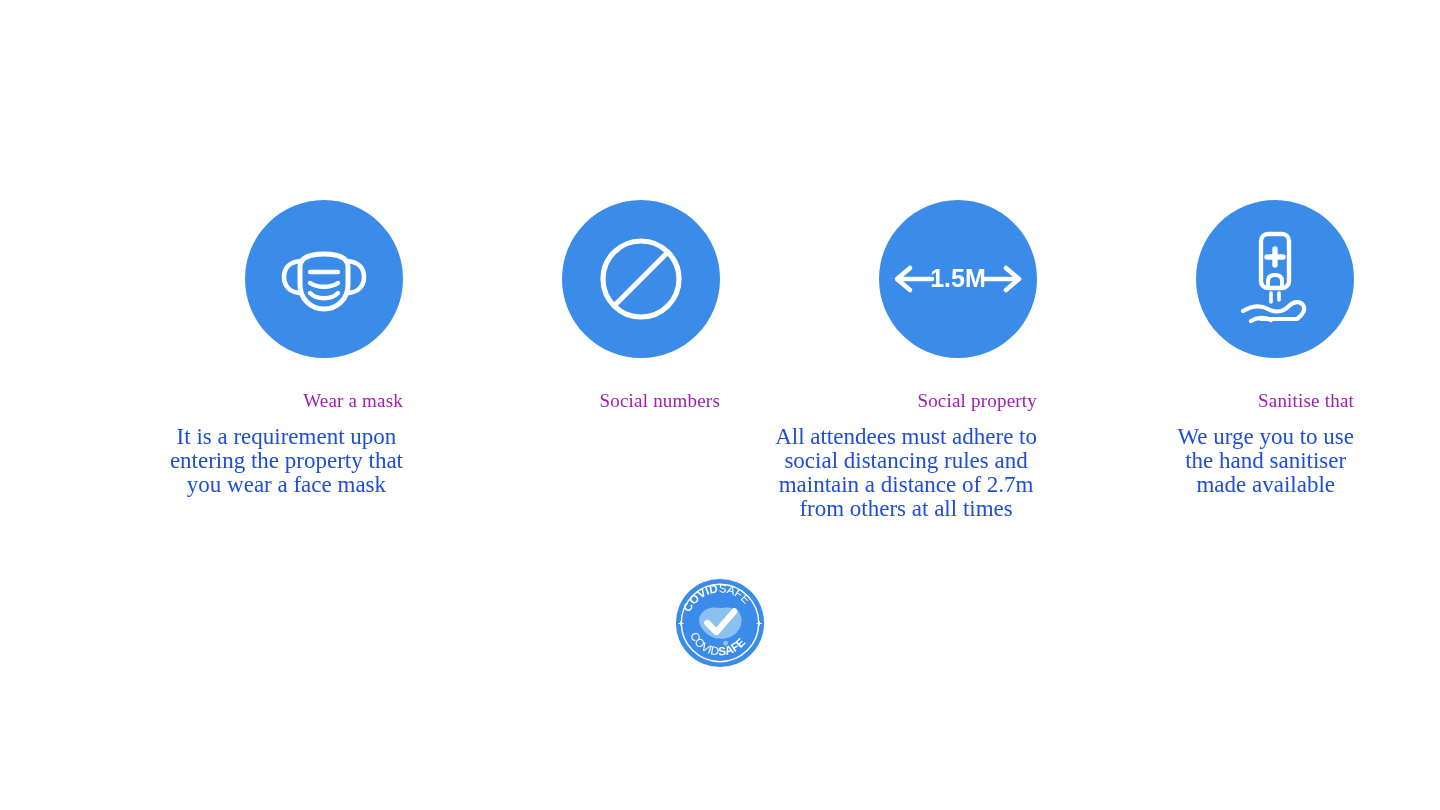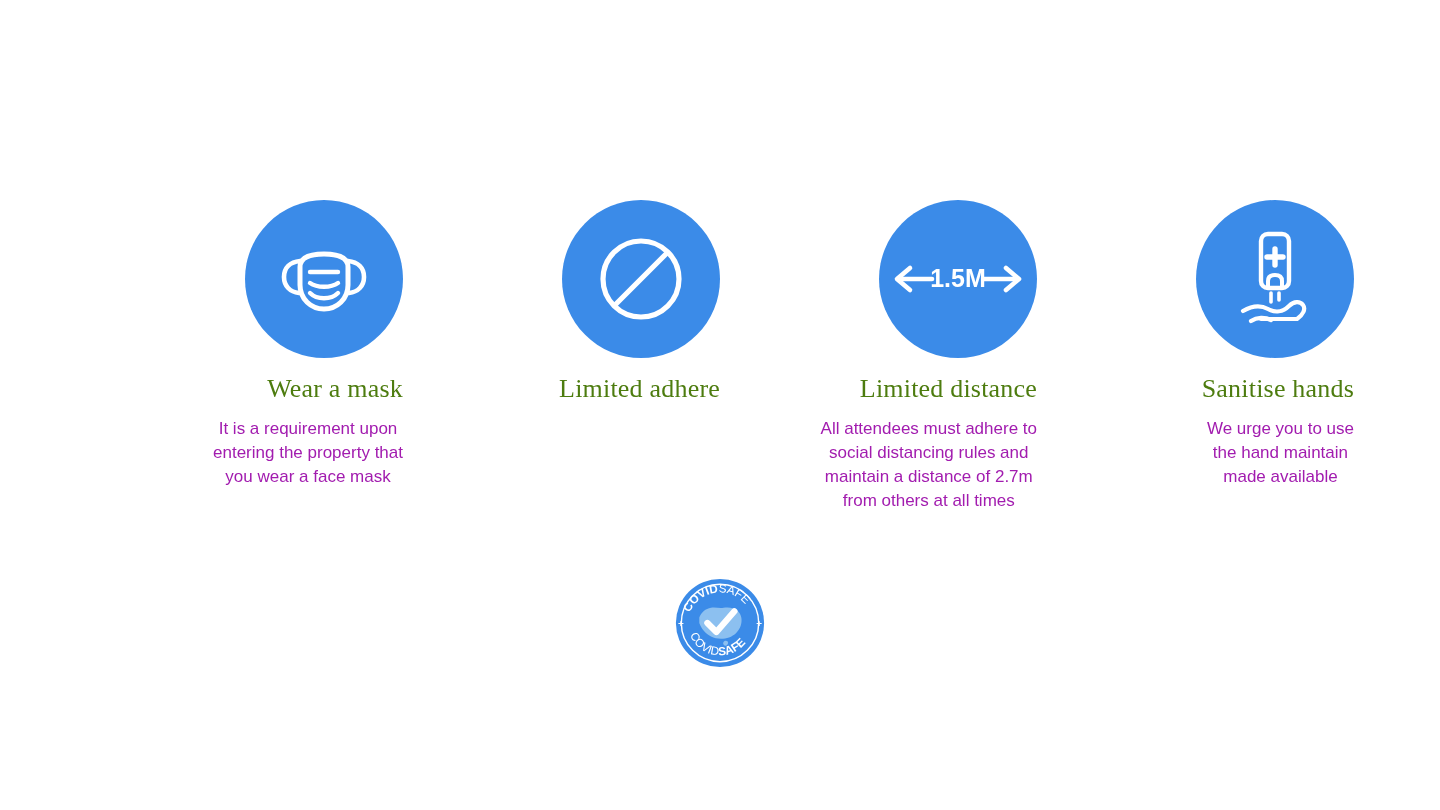--- a/index.html
+++ b/index.html
@@ -50,36 +50,36 @@
     align-items: center;
     justify-content: center;
     flex: 0 0 auto;
   }
 
   .icon-circle svg {
     display: block;
   }
 
   .col-heading {
-    margin-top: 17px;
+    margin-top: 33px;
     font-family: "Liberation Serif", serif;
-    font-size: 26px;
+    font-size: 19px;
     font-weight: 400;
-    color: #4d7c0f;
+    color: #a21caf;
     line-height: 1.1;
     text-align: center;
     letter-spacing: 0.2px;
   }
 
   .col-body {
     margin-top: 13px;
-    font-family: Liberation Sans, sans-serif;
-    font-size: 17px;
+    font-family: Liberation Serif, serif;
+    font-size: 23px;
     font-weight: 400;
-    color: #a21caf;
+    color: #1d4ed8;
     line-height: 24px;
     text-align: center;
     white-space: pre-line;
     max-width: 300px;
   }
 
   .badge-wrap {
     position: absolute;
     left: 0;
     top: 578px;
@@ -119,60 +119,60 @@
 you wear a face mask</div>
     </div>
 
     <div class="column">
       <div class="icon-circle">
         <svg width="92" height="92" viewBox="0 0 92 92" fill="none" aria-hidden="true">
           <circle cx="46" cy="46" r="38" stroke="#ffffff" stroke-width="5.2" fill="none"></circle>
           <path d="M20.5 71.5 L71.5 20.5" stroke="#ffffff" stroke-width="5.2" stroke-linecap="round"></path>
         </svg>
       </div>
-      <div class="col-heading">Limited adhere</div>
+      <div class="col-heading">Social numbers</div>
     </div>
 
     <div class="column">
       <div class="icon-circle">
         <svg width="140" height="44" viewBox="0 0 140 44" fill="none" aria-hidden="true">
           <g>
             <path d="M44 22 L10 22" stroke="#ffffff" stroke-width="4.6" stroke-linecap="round"></path>
             <path d="M22 11 L9 22 L22 33" stroke="#ffffff" stroke-width="4.6" stroke-linecap="round" stroke-linejoin="round" fill="none"></path>
           </g>
           <text x="70" y="30" text-anchor="middle" font-family="Liberation Sans, sans-serif" font-size="25" font-weight="bold" fill="#ffffff">1.5M</text>
           <g>
             <path d="M96 22 L130 22" stroke="#ffffff" stroke-width="4.6" stroke-linecap="round"></path>
             <path d="M118 11 L131 22 L118 33" stroke="#ffffff" stroke-width="4.6" stroke-linecap="round" stroke-linejoin="round" fill="none"></path>
           </g>
         </svg>
       </div>
-      <div class="col-heading">Limited distance</div>
+      <div class="col-heading">Social property</div>
       <div class="col-body">All attendees must adhere to
 social distancing rules and
 maintain a distance of 2.7m
 from others at all times</div>
     </div>
 
     <div class="column">
       <div class="icon-circle">
         <svg width="96" height="100" viewBox="0 0 96 100" fill="none" aria-hidden="true">
           <path d="M34 12 C34 8 37 5 41 5 L55 5 C59 5 62 8 62 12 L62 52 C62 56 59 59 55 59 L41 59 C37 59 34 56 34 52 Z" stroke="#ffffff" stroke-width="4.4" stroke-linejoin="round" fill="none"></path>
           <path d="M41 52 C41 48 43 46 48 46 C53 46 55 48 55 52 L55 59 L41 59 Z" stroke="#ffffff" stroke-width="4" stroke-linejoin="round" fill="none"></path>
           <path d="M48 20 L48 36" stroke="#ffffff" stroke-width="5.4" stroke-linecap="round"></path>
           <path d="M40 28 L56 28" stroke="#ffffff" stroke-width="5.4" stroke-linecap="round"></path>
           <path d="M44 64 L44 73" stroke="#ffffff" stroke-width="3.6" stroke-linecap="round"></path>
           <path d="M52 64 L52 71" stroke="#ffffff" stroke-width="3.6" stroke-linecap="round"></path>
           <path d="M16 82 C26 76 34 76 41 80 C48 84 56 83 62 77 C67 72 73 72 76 76 C79 80 76 86 70 90 L34 90" stroke="#ffffff" stroke-width="4.2" stroke-linecap="round" stroke-linejoin="round" fill="none"></path>
           <path d="M24 92 C30 88 38 88 44 91" stroke="#ffffff" stroke-width="4.2" stroke-linecap="round" fill="none"></path>
         </svg>
       </div>
-      <div class="col-heading">Sanitise hands</div>
+      <div class="col-heading">Sanitise that</div>
       <div class="col-body">We urge you to use
-the hand maintain
+the hand sanitiser
 made available</div>
     </div>
 
   </div>
 
   <div class="badge-wrap">
     <div class="covid-badge">
       <svg width="90" height="90" viewBox="0 0 100 100" aria-hidden="true">
         <defs>
           <path id="arcTop" d="M 14,52 A 36,36 0 0 1 86,52" fill="none"></path>

